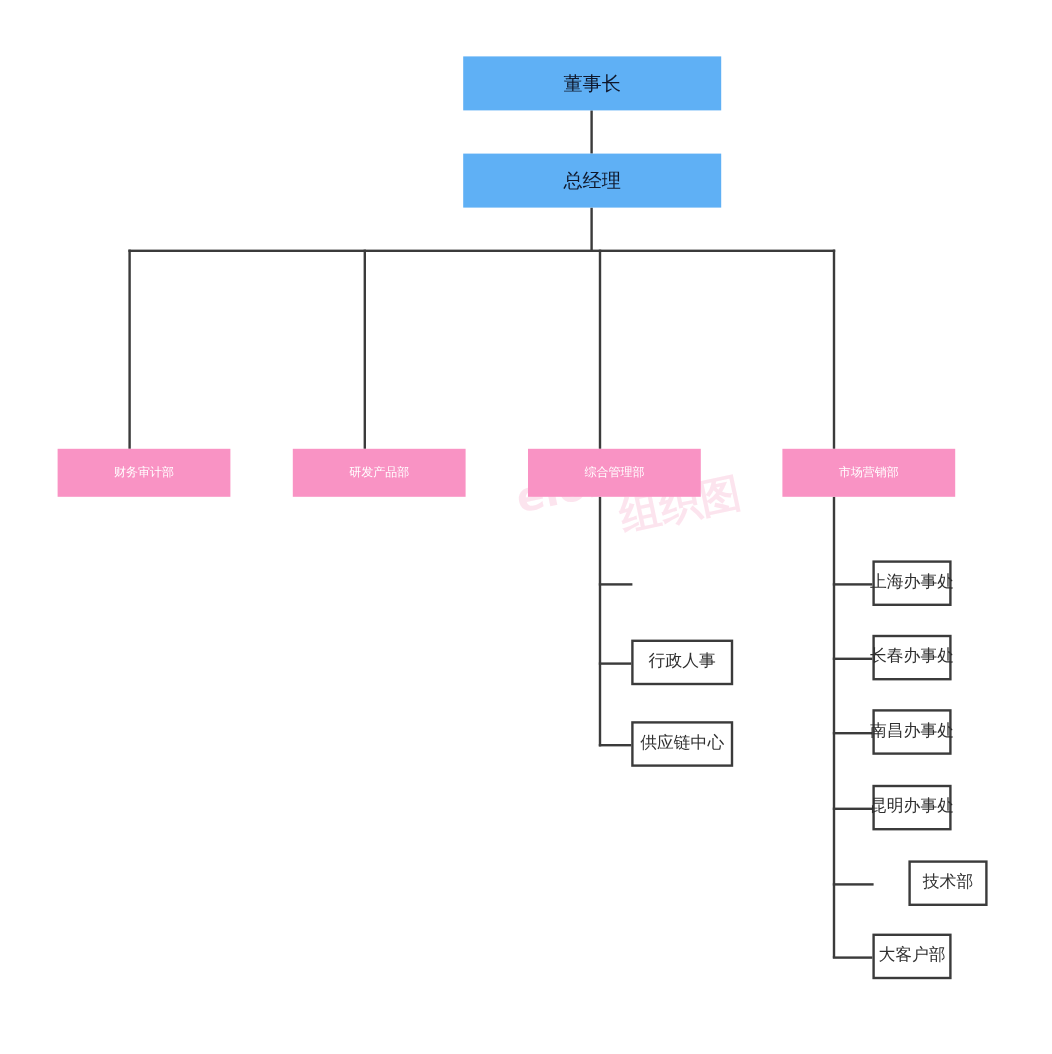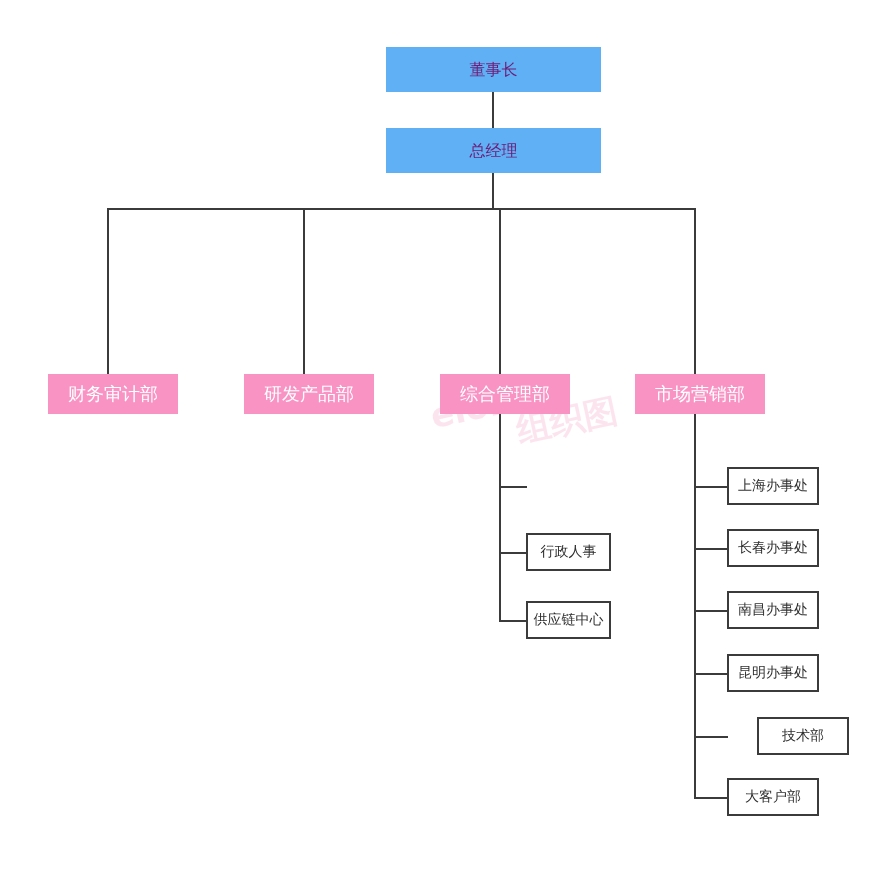--- a/index.html
+++ b/index.html
@@ -37,45 +37,45 @@
     display: flex;
     align-items: center;
     justify-content: center;
     text-align: center;
     line-height: 1.1;
     white-space: nowrap;
   }
 
   .node-exec {
     background: #5fb0f5;
-    color: #701a75;
+    color: #0f172a;
     font-size: 16px;
     width: 215px;
     height: 45px;
   }
 
   .node-dept {
     background: #f993c4;
     color: #ffffff;
-    font-size: 18px;
-    width: 130px;
+    font-size: 10px;
+    width: 144px;
     height: 40px;
   }
 
   .node-leaf {
     background: #ffffff;
     color: #2f2f2f;
     font-size: 14px;
     border: 2px solid #3b3b3b;
     width: 85px;
     height: 38px;
   }
 
   .node-leaf.wide {
-    width: 92px;
+    width: 66px;
     text-align: center;
   }
 
   
   #watermark {
     position: absolute;
     left: 430px;
     top: 370px;
     width: 170px;
     height: 70px;
@@ -139,21 +139,21 @@
   </div>
 
   <div class="node node-dept" style="left:440px; top:374px;">
     <span>综合管理部</span>
   </div>
 
   <div class="node node-dept" style="left:244px; top:374px;">
     <span>研发产品部</span>
   </div>
 
-  <div class="node node-dept" style="left:635px; top:374px;">
+  <div class="node node-dept" style="left:652px; top:374px;">
     <span>市场营销部</span>
   </div>
 
 
   <div class="node node-leaf" style="left:526px; top:533px;">
     <span>行政人事</span>
   </div>
 
   <div class="node node-leaf" style="left:526px; top:601px;">
     <span>供应链中心</span>

